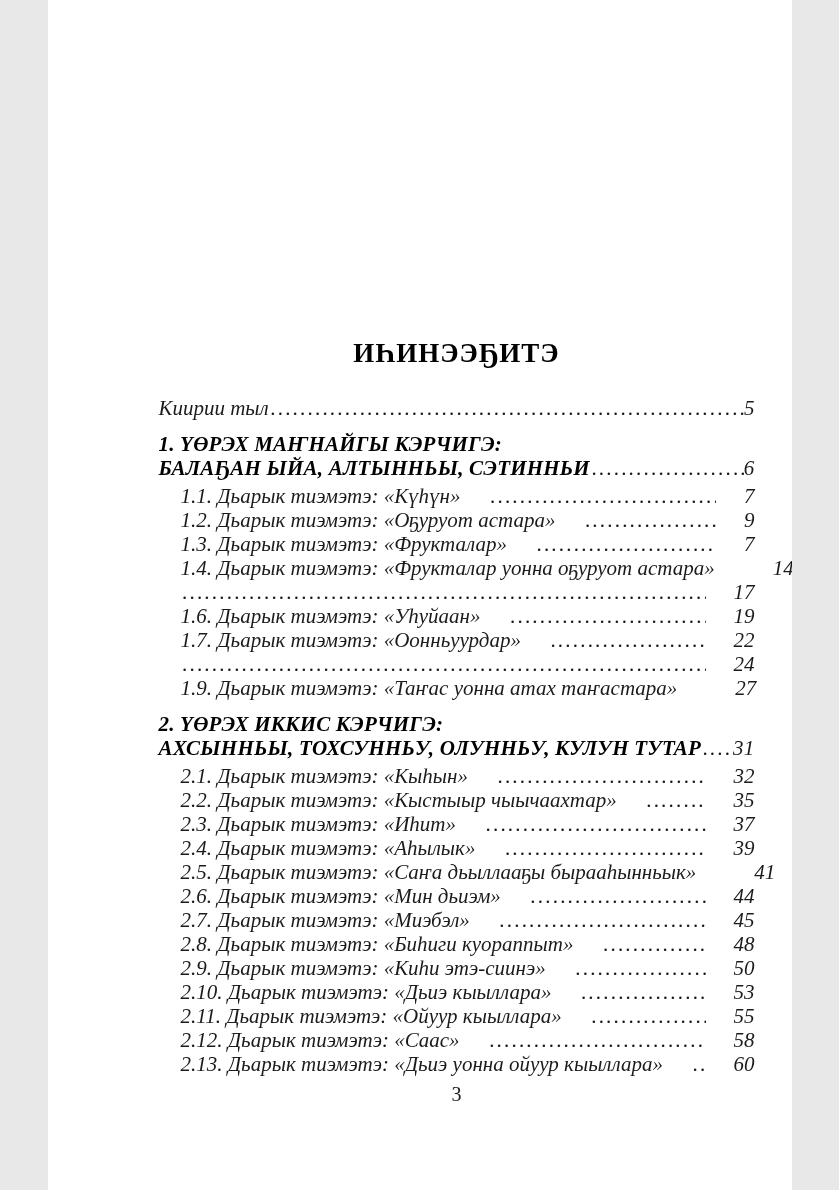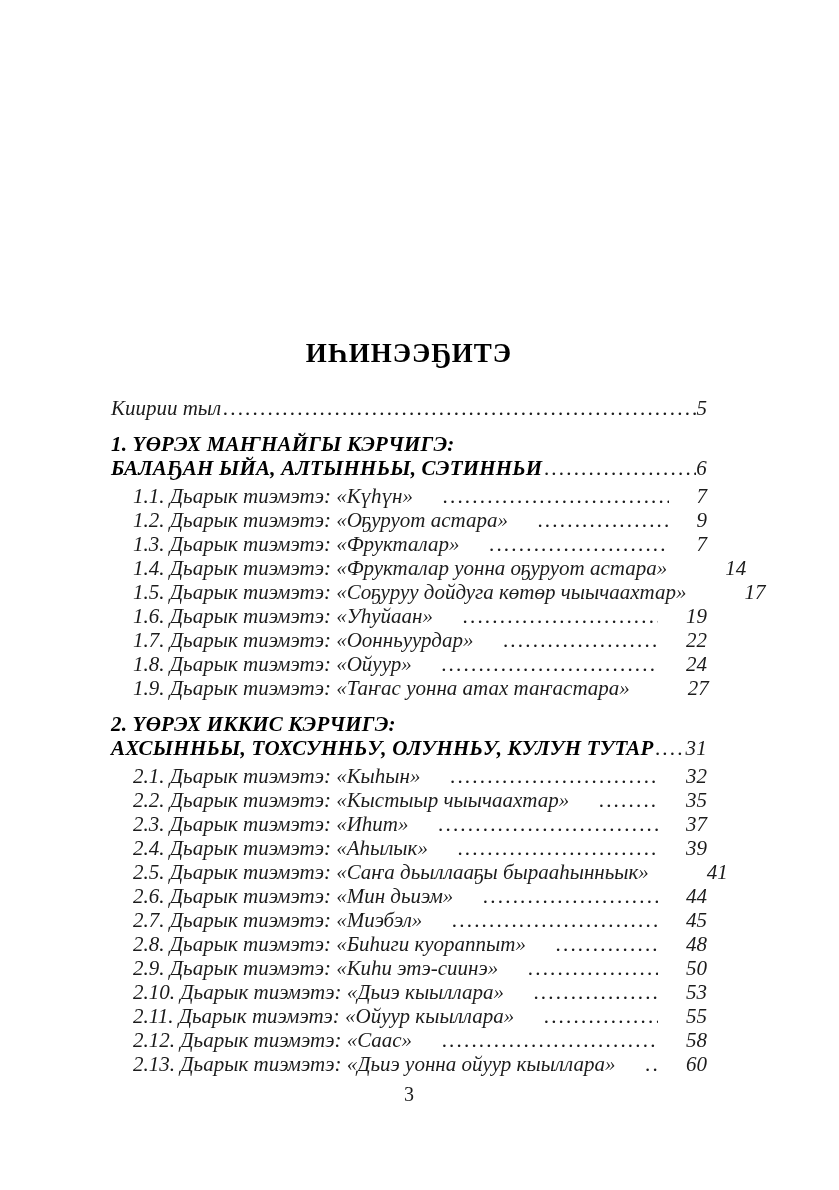--- a/index.html
+++ b/index.html
@@ -2,21 +2,21 @@
 <html><head>
 <meta charset="utf-8">
 <style>
   html, body {
     margin: 0;
     padding: 0;
     background: #e8e8e8;
   }
   .sheet {
     position: relative;
-    width: 839px;
+    width: 744px;
     height: 1190px;
     background: #ffffff;
     font-family: "Liberation Serif", "DejaVu Serif", serif;
     color: #1b1b1b;
     overflow: hidden;
     margin: 0 auto;
   }
   .content {
     position: absolute;
     left: 111px;
@@ -112,36 +112,34 @@
       <span class="lbl">1.3. Дьарык тиэмэтэ: «Фрукталар»</span>
       <span class="dots">............................................................................................................................................</span>
       <span class="num">7</span>
     </div>
     <div class="row sub">
       <span class="lbl">1.4. Дьарык тиэмэтэ: «Фрукталар уонна оҕуруот астара»</span>
       <span class="dots">............................................................................................................................................</span>
       <span class="num">14</span>
     </div>
     <div class="row sub">
-      <span class="lbl">1.5. Дьарык тиэмэтэ: «Соҕуруу дойдуга көтөр чыычаахтар»</span>
       <span class="dots">............................................................................................................................................</span>
       <span class="num">17</span>
     </div>
     <div class="row sub">
       <span class="lbl">1.6. Дьарык тиэмэтэ: «Уһуйаан»</span>
       <span class="dots">............................................................................................................................................</span>
       <span class="num">19</span>
     </div>
     <div class="row sub">
       <span class="lbl">1.7. Дьарык тиэмэтэ: «Оонньуурдар»</span>
       <span class="dots">............................................................................................................................................</span>
       <span class="num">22</span>
     </div>
     <div class="row sub">
-      <span class="lbl">1.8. Дьарык тиэмэтэ: «Ойуур»</span>
       <span class="dots">............................................................................................................................................</span>
       <span class="num">24</span>
     </div>
     <div class="row sub">
       <span class="lbl">1.9. Дьарык тиэмэтэ: «Таҥас уонна атах таҥастара»</span>
       <span class="dots">............................................................................................................................................</span>
       <span class="num">27</span>
     </div>
 
     <div class="row h mt-lg">

